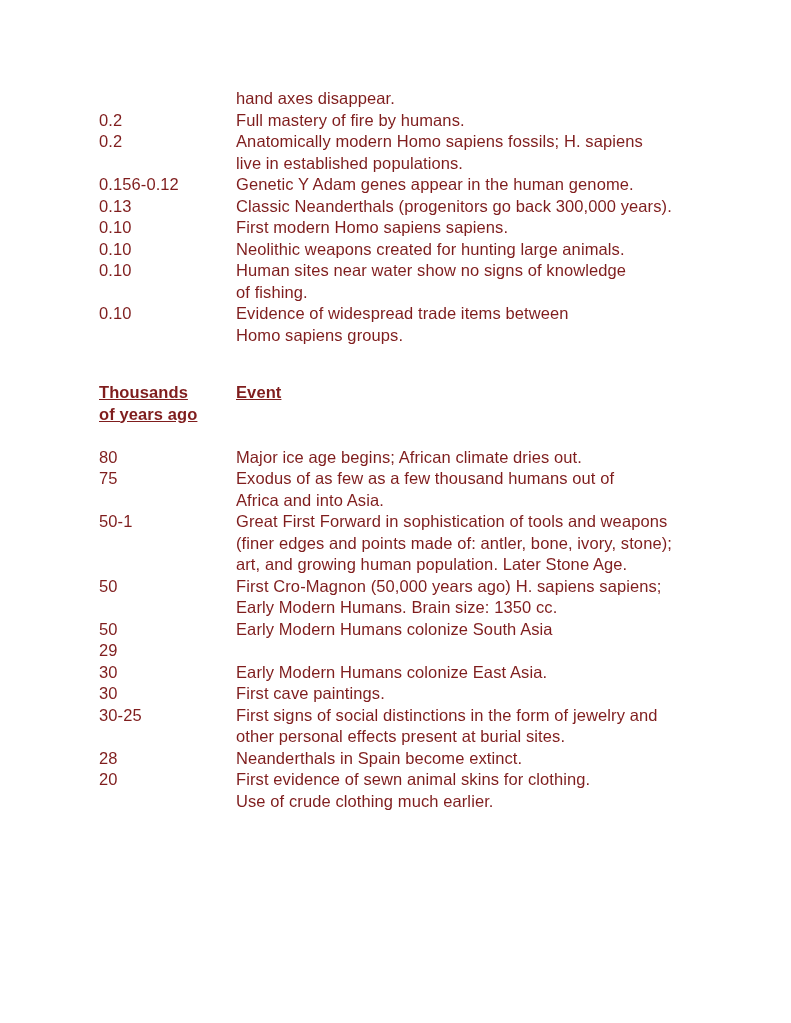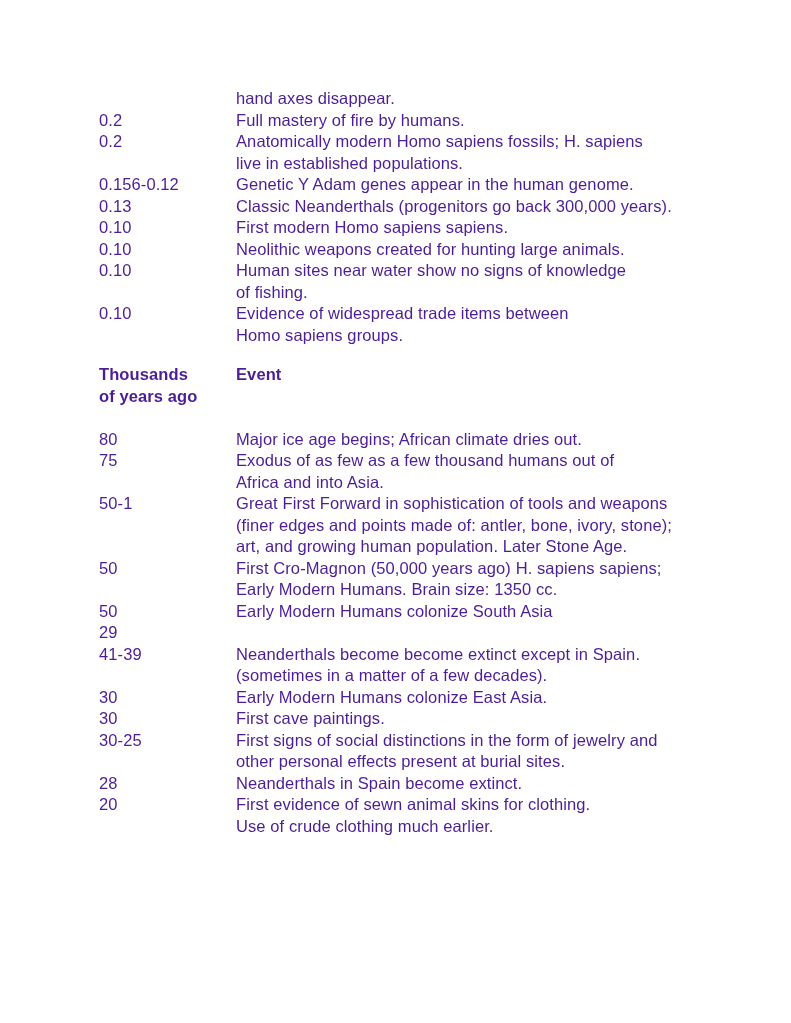--- a/index.html
+++ b/index.html
@@ -7,21 +7,21 @@
     padding: 0;
     background: #ffffff;
   }
   .page {
     position: relative;
     width: 791px;
     height: 991px;
     background: #ffffff;
     overflow: hidden;
     font-family: "Liberation Sans", sans-serif;
-    color: #4c1d95;
+    color: #7f1d1d;
     border-radius: 25px;
   }
   .content {
     position: absolute;
     left: 99px;
     top: 88px;
     font-size: 16.5px;
     line-height: 21.5px;
     letter-spacing: 0.1px;
   }
@@ -33,22 +33,23 @@
     flex: 0 0 137px;
     width: 137px;
     white-space: pre-line;
   }
   .event-col {
     width: 556px;
     white-space: pre-line;
   }
   .table-header {
     font-weight: 700;
-    margin-top: 18px;
+    margin-top: 36px;
     margin-bottom: 21.5px;
+    text-decoration: underline;
   }
 </style>
 </head>
 <body>
 
 <div class="page">
   <div class="content">
 
     <div>
       <div class="row">
@@ -120,25 +121,20 @@
 Early Modern Humans. Brain size: 1350 cc.</div>
       </div>
       <div class="row">
         <div class="years-col">50</div>
         <div class="event-col">Early Modern Humans colonize South Asia</div>
       </div>
       <div class="row">
         <div class="years-col">29</div>
       </div>
       <div class="row">
-        <div class="years-col">41-39</div>
-        <div class="event-col">Neanderthals become become extinct except in Spain.
-(sometimes in a matter of a few decades).</div>
-      </div>
-      <div class="row">
         <div class="years-col">30</div>
         <div class="event-col">Early Modern Humans colonize East Asia.</div>
       </div>
       <div class="row">
         <div class="years-col">30</div>
         <div class="event-col">First cave paintings.</div>
       </div>
       <div class="row">
         <div class="years-col">30-25</div>
         <div class="event-col">First signs of social distinctions in the form of jewelry and

